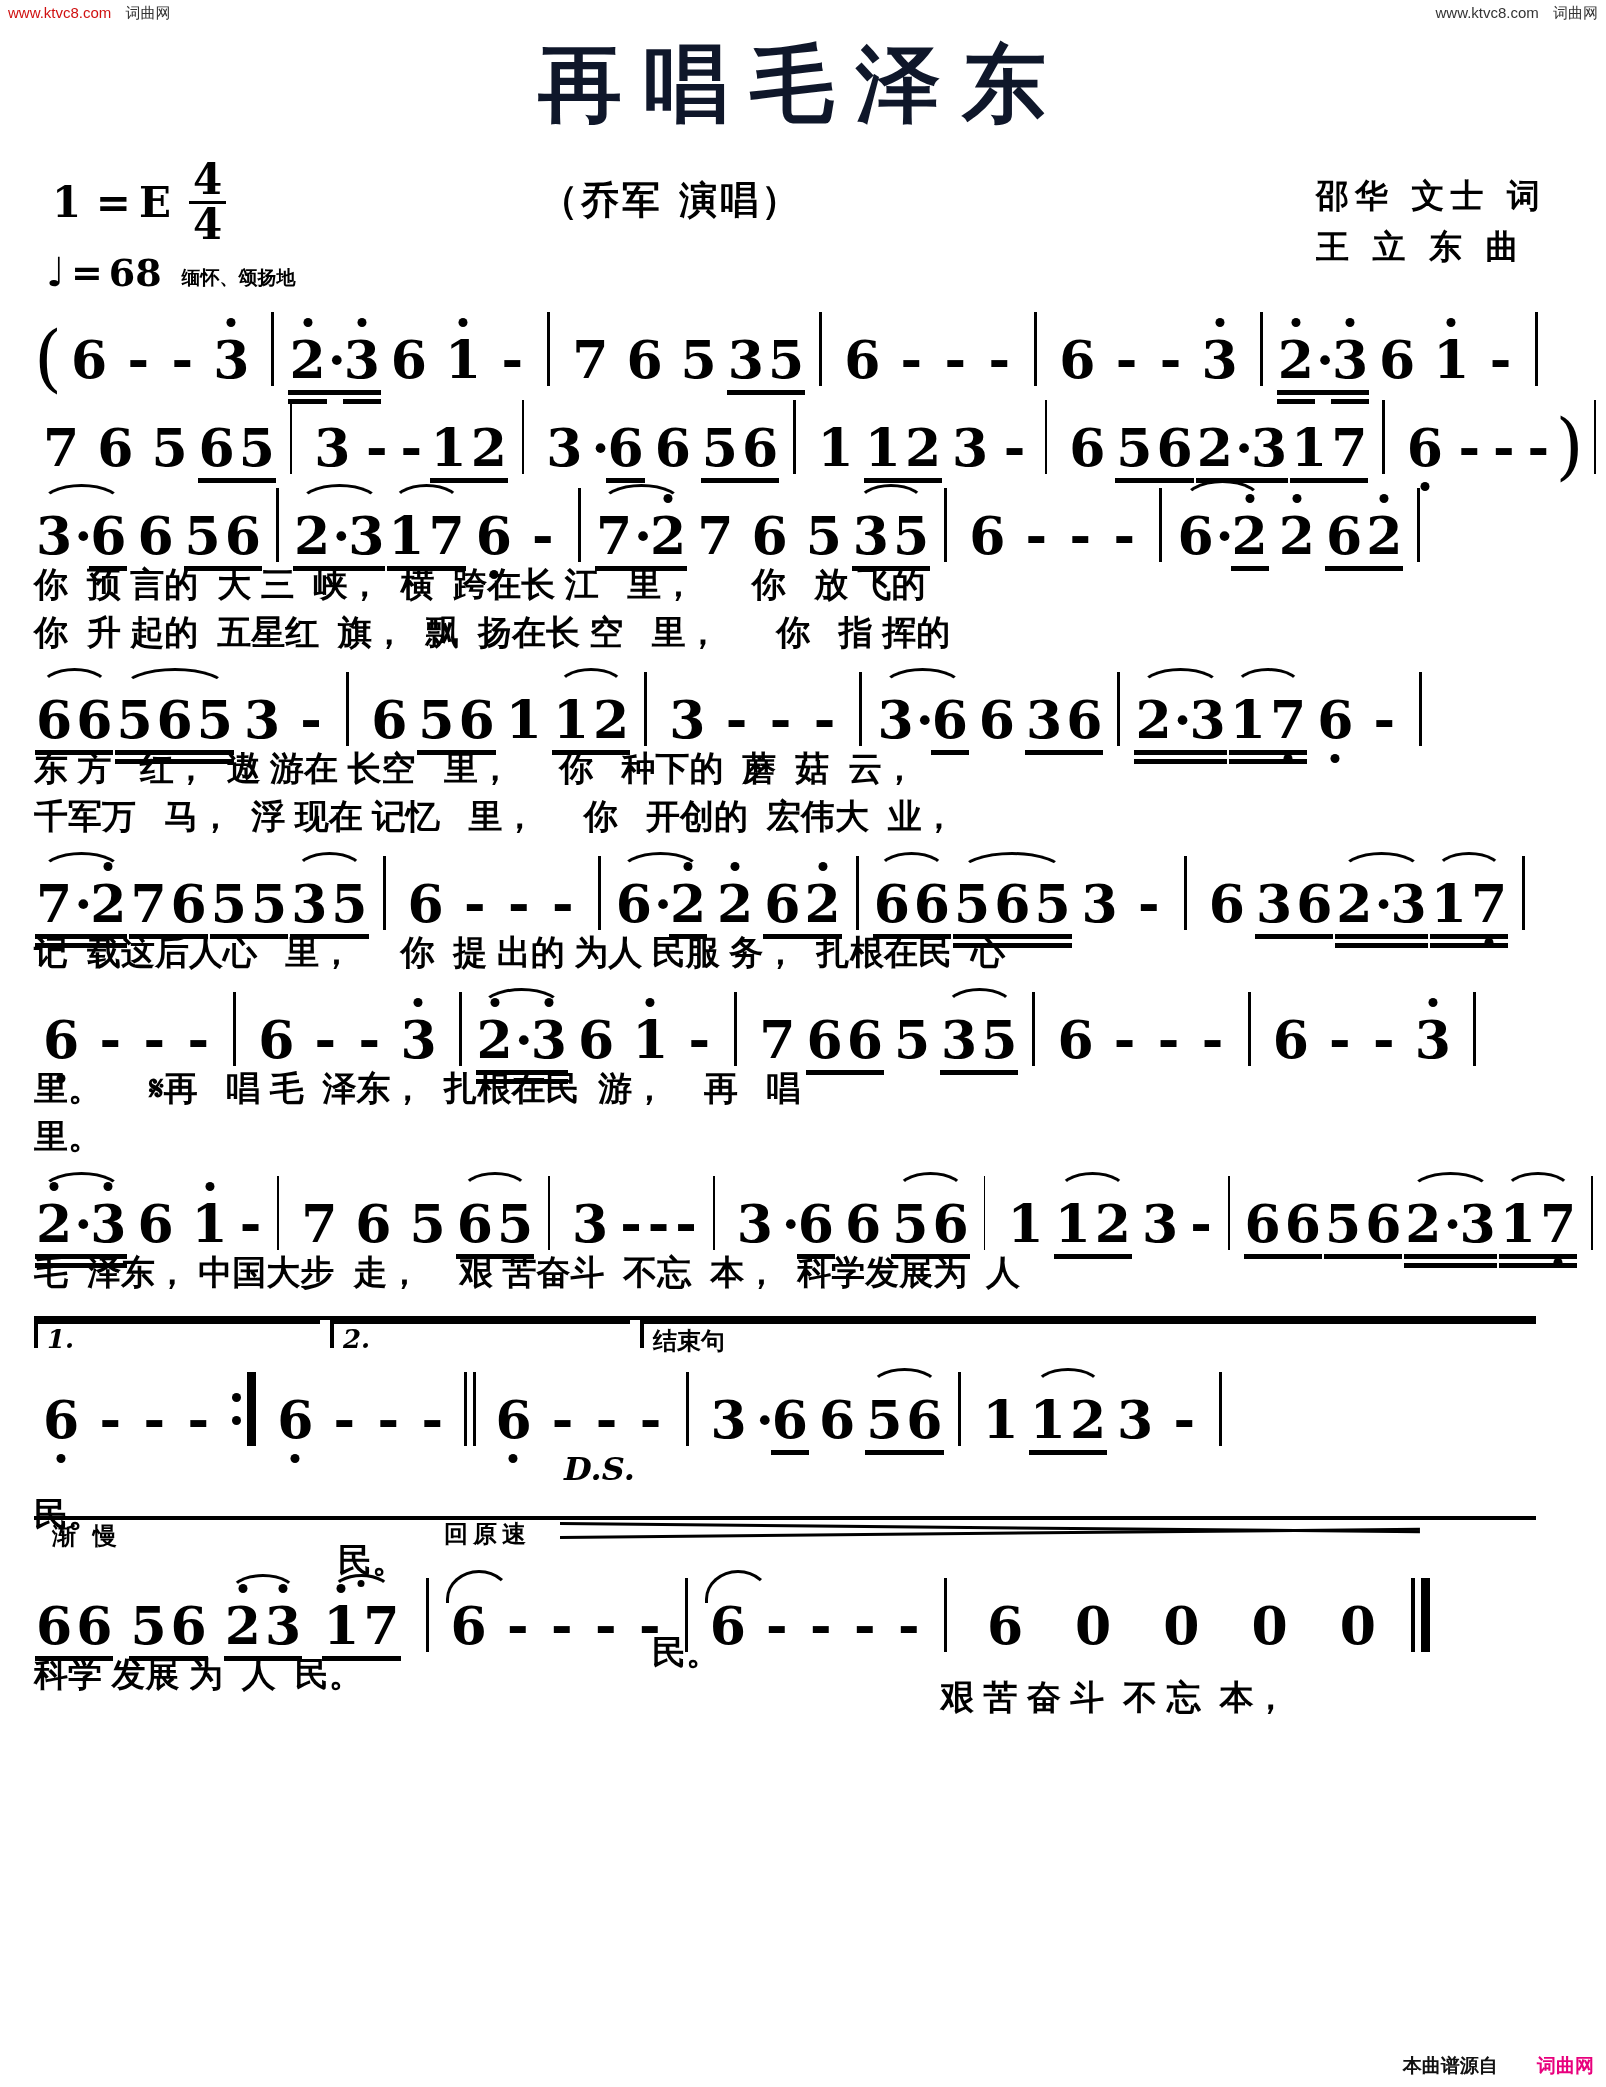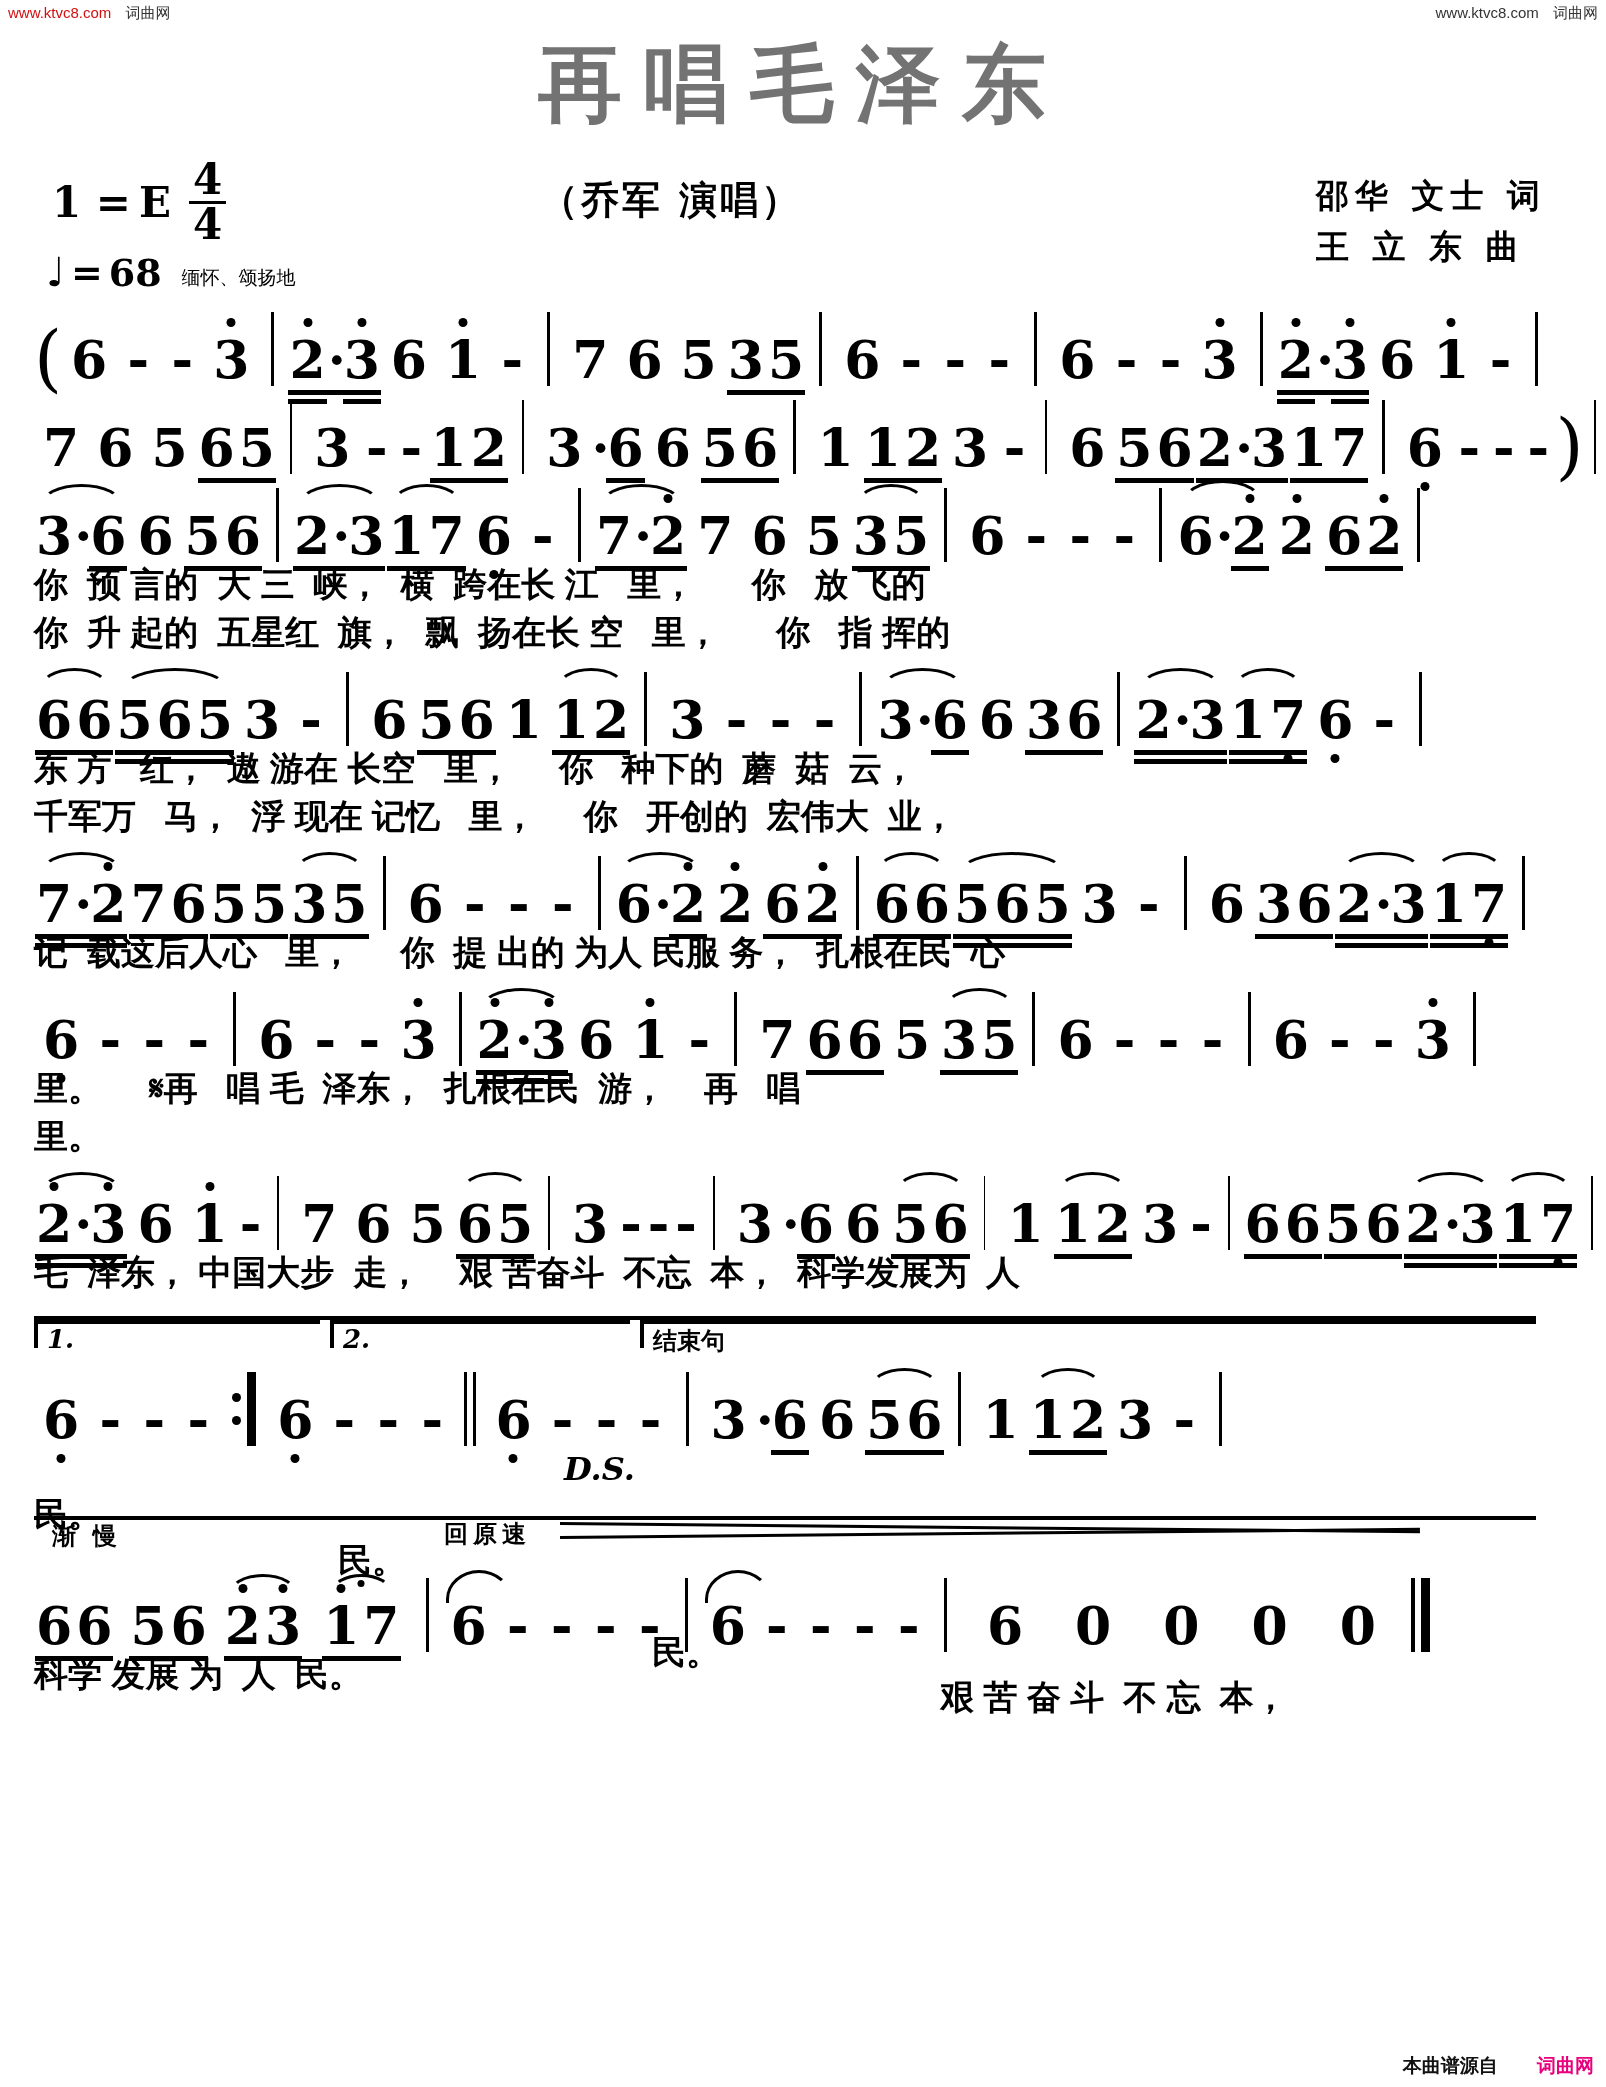--- a/index.html
+++ b/index.html
@@ -28,21 +28,21 @@
   .footer-note .pink { color:#e8007d; margin-left:34px; }
 
   
   .title {
     position:absolute; top:28px; left:0; width:100%;
     text-align:center;
     font-family:"DejaVu Serif", serif;
     font-weight:bold;
     font-size:84px;
     letter-spacing:22px;
-    color:#737373;
+    color:#0f172a;
   }
 
   .meta-key {
     position:absolute; left:52px; top:160px;
     font-family:"DejaVu Serif", serif;
     font-size:42px; font-weight:bold;
     display:flex; align-items:center; gap:8px;
   }
   .frac { display:inline-flex; flex-direction:column; align-items:center; line-height:0.95; margin-left:10px;}
   .frac .num { border-bottom:3px solid #000; padding:0 4px 1px; }
@@ -50,21 +50,21 @@
 
   .meta-tempo {
     position:absolute; left:46px; top:250px;
     font-family:"DejaVu Serif", serif;
     font-size:38px; font-weight:bold;
     display:flex; align-items:baseline; gap:6px;
   }
   .qnote { font-size:40px; line-height:1; }
   .mood {
     font-family:"Liberation Sans", sans-serif;
-    font-size:19px; font-weight:normal; margin-left:14px;
+    font-size:19px; font-weight:bold; margin-left:14px;
     position:relative; top:-2px;
   }
 
   .singer {
     position:absolute; top:175px; left:540px;
     font-family:"DejaVu Serif", serif;
     font-size:38px; font-weight:bold; letter-spacing:3px;
   }
 
   .credits {

